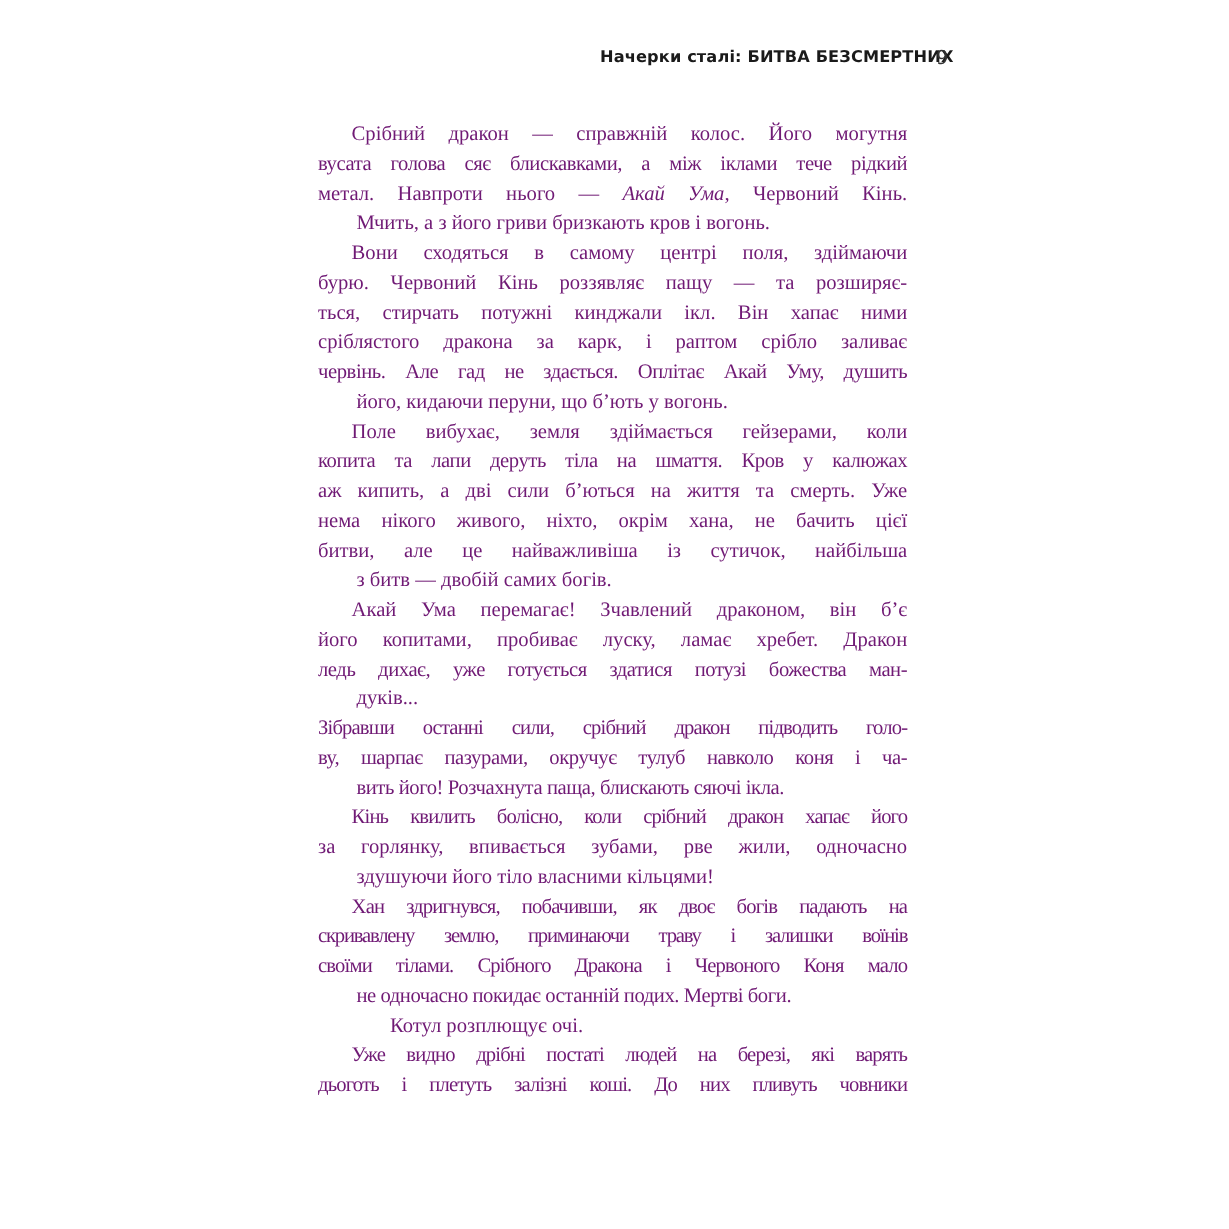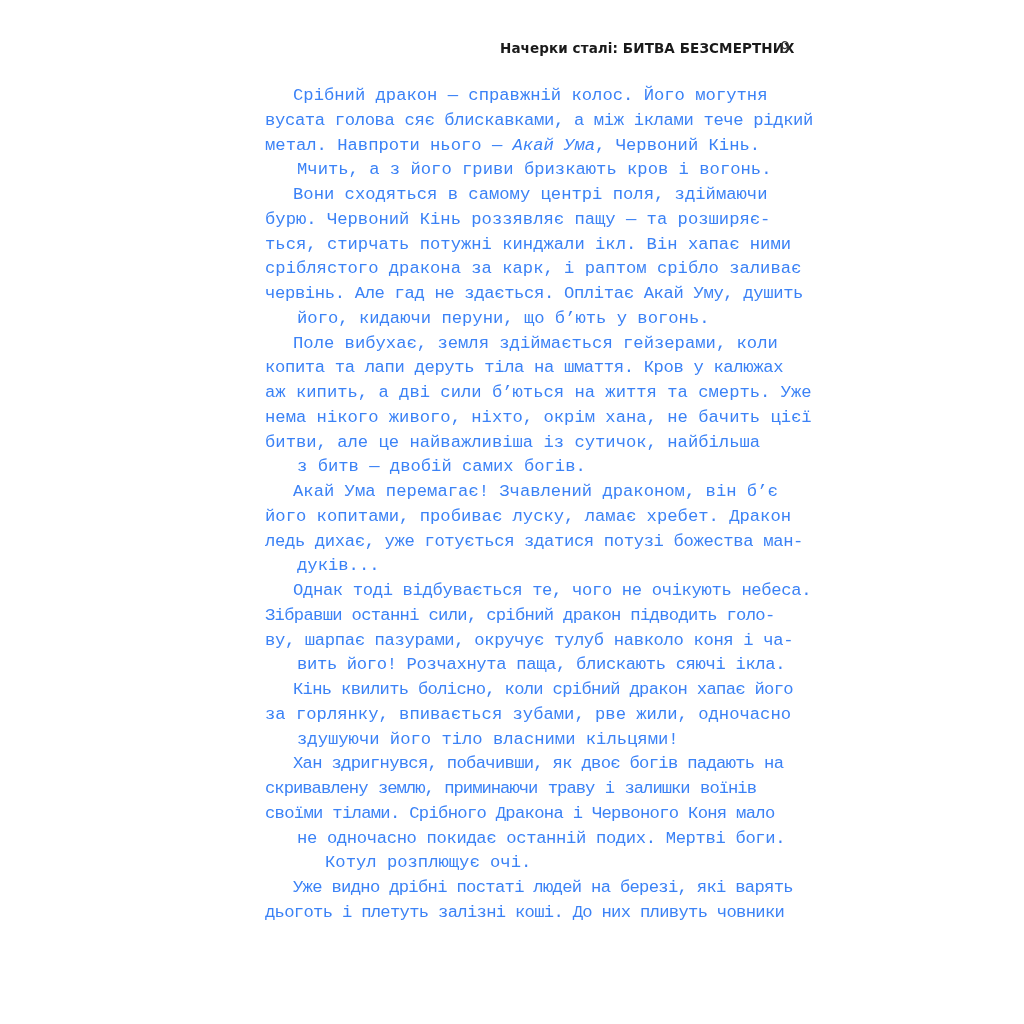--- a/index.html
+++ b/index.html
@@ -11,23 +11,23 @@
   }
   .rh-title {
     position: absolute; left: 10px; top: 2px;
     font-size: 13.5px; font-weight: bold; letter-spacing: 0.1px; white-space: nowrap;
   }
   .rh-page {
     position: absolute; left: 290px; top: 0px;
     font-family: "DejaVu Sans", sans-serif; font-size: 16px; color: #333;
   }
   .body-text {
-    position: absolute; left: 265px; top: 84px; width: 491px;
-    font-family: Liberation Mono, monospace; font-size: 17.2px; line-height: 24.76px;
-    color: #3b82f6;
+    position: absolute; left: 265px; top: 100px; width: 491px;
+    font-family: Liberation Serif, serif; font-size: 17.2px; line-height: 24.76px;
+    color: #701a75;
   }
   .line {
     display: block; height: 24.76px; white-space: nowrap;
     text-align: justify; text-align-last: justify; overflow: visible;
   }
   .line.last { text-align-last: left; margin-left: 32px; }
   .line.indent { padding-left: 28px; }
   .line.cond { letter-spacing: -0.35px; }
   .line.cond2 { letter-spacing: -0.7px; }
   .line.cond3 { letter-spacing: -1px; }
@@ -71,21 +71,20 @@
     </div>
 
     <div>
       <span class="line indent">Акай Ума перемагає! Зчавлений драконом, він б’є</span>
       <span class="line">його копитами, пробиває луску, ламає хребет. Дракон</span>
       <span class="line cond">ледь дихає, уже готується здатися потузі божества ман-</span>
       <span class="line last">дуків...</span>
     </div>
 
     <div>
-      <span class="line indent cond">Однак тоді відбувається те, чого не очікують небеса.</span>
       <span class="line cond2">Зібравши останні сили, срібний дракон підводить голо-</span>
       <span class="line cond">ву, шарпає пазурами, окручує тулуб навколо коня і ча-</span>
       <span class="line last cond">вить його! Розчахнута паща, блискають сяючі ікла.</span>
     </div>
 
     <div>
       <span class="line indent cond2">Кінь квилить болісно, коли срібний дракон хапає його</span>
       <span class="line">за горлянку, впивається зубами, рве жили, одночасно</span>
       <span class="line last">здушуючи його тіло власними кільцями!</span>
     </div>

